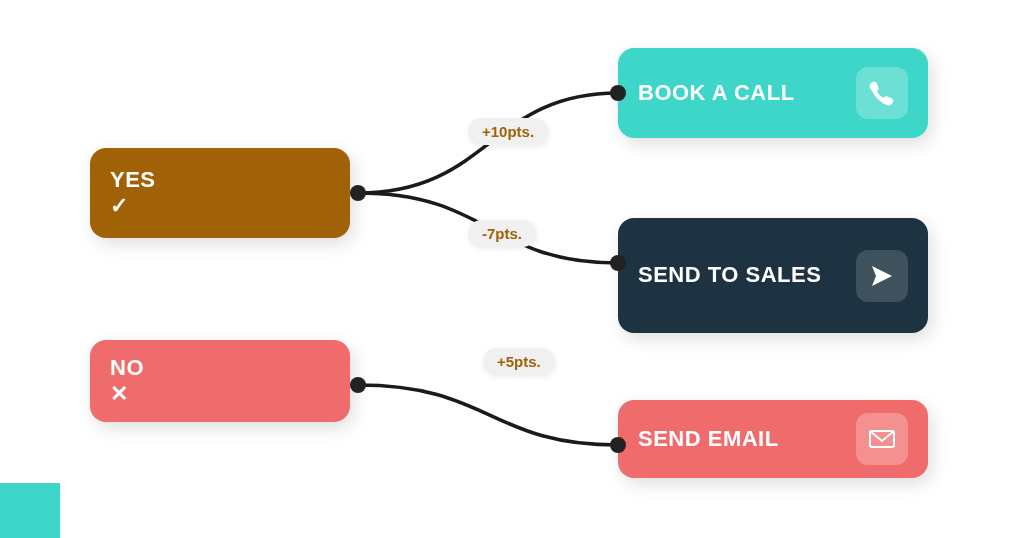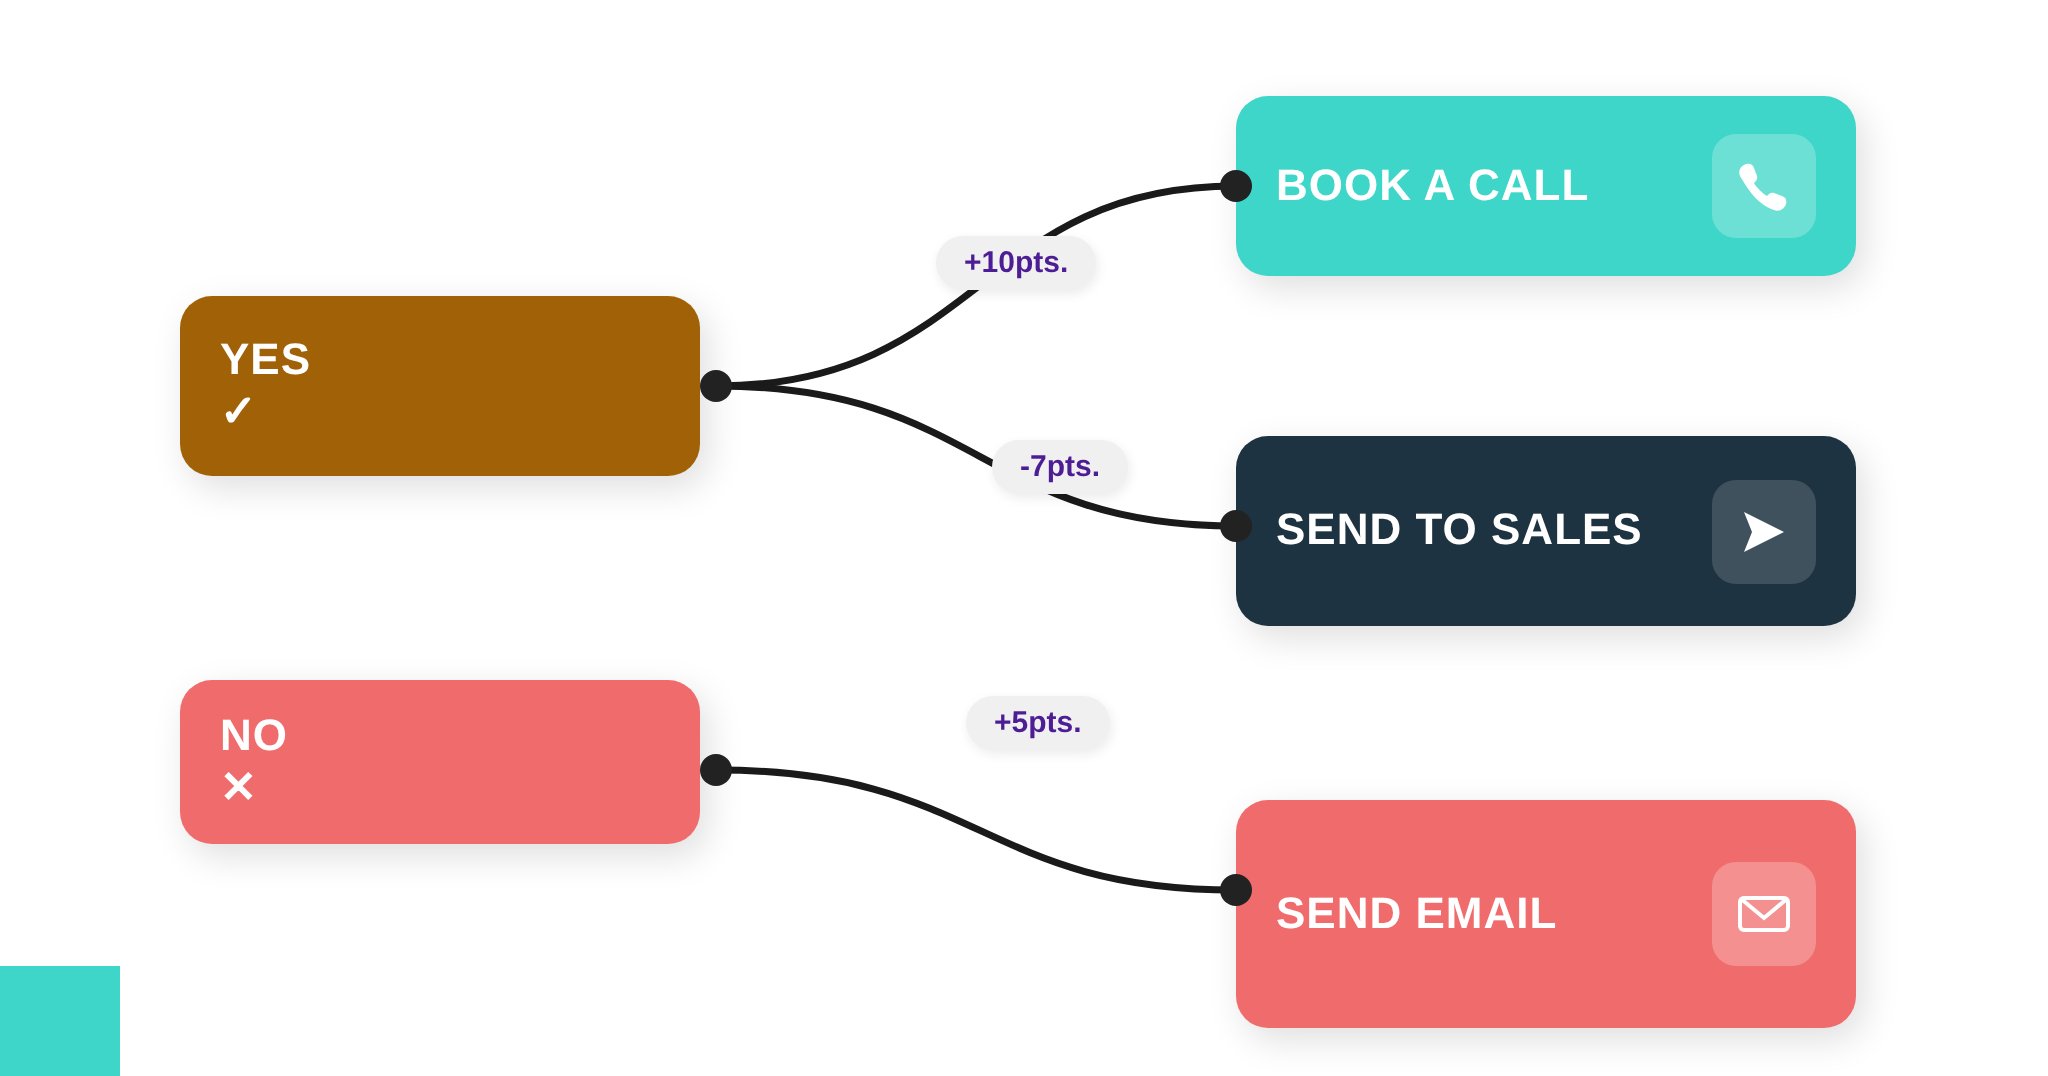--- a/index.html
+++ b/index.html
@@ -87,30 +87,30 @@
       width: 310px;
       height: 90px;
     }
 
     
     .node-sales {
       background: #1e3341;
       left: 618px;
       top: 218px;
       width: 310px;
-      height: 95px;
+      height: 115px;
     }
 
     
     .node-email {
       background: #f06b6b;
       left: 618px;
       top: 400px;
       width: 310px;
-      height: 114px;
+      height: 78px;
     }
 
     .icon-book {
       background: rgba(255,255,255,0.25);
       color: #fff;
     }
     .icon-sales {
       background: rgba(255,255,255,0.15);
       color: #fff;
     }
@@ -120,21 +120,21 @@
     }
 
     
     .pts-label {
       position: absolute;
       background: #f0f0f0;
       border-radius: 20px;
       padding: 5px 14px;
       font-size: 15px;
       font-weight: 700;
-      color: #4c1d95;
+      color: #a16207;
       z-index: 3;
       box-shadow: 1px 2px 6px rgba(0,0,0,0.08);
     }
 
     
     .dot {
       position: absolute;
       width: 16px;
       height: 16px;
       border-radius: 50%;
@@ -225,20 +225,20 @@
 
   <div class="dot" style="left: 358px; top: 193px;"></div>
   <div class="dot" style="left: 618px; top: 93px;"></div>
   <div class="dot" style="left: 618px; top: 263px;"></div>
   <div class="dot" style="left: 358px; top: 385px;"></div>
   <div class="dot" style="left: 618px; top: 445px;"></div>
 
   <div class="pts-label" style="left: 468px; top: 118px;">
     <span>+10pts.</span>
   </div>
-  <div class="pts-label" style="left: 496px; top: 220px;">
+  <div class="pts-label" style="left: 468px; top: 220px;">
     <span>-7pts.</span>
   </div>
   <div class="pts-label" style="left: 483px; top: 348px;">
     <span>+5pts.</span>
   </div>
 
 </div>
 
 </body></html>

